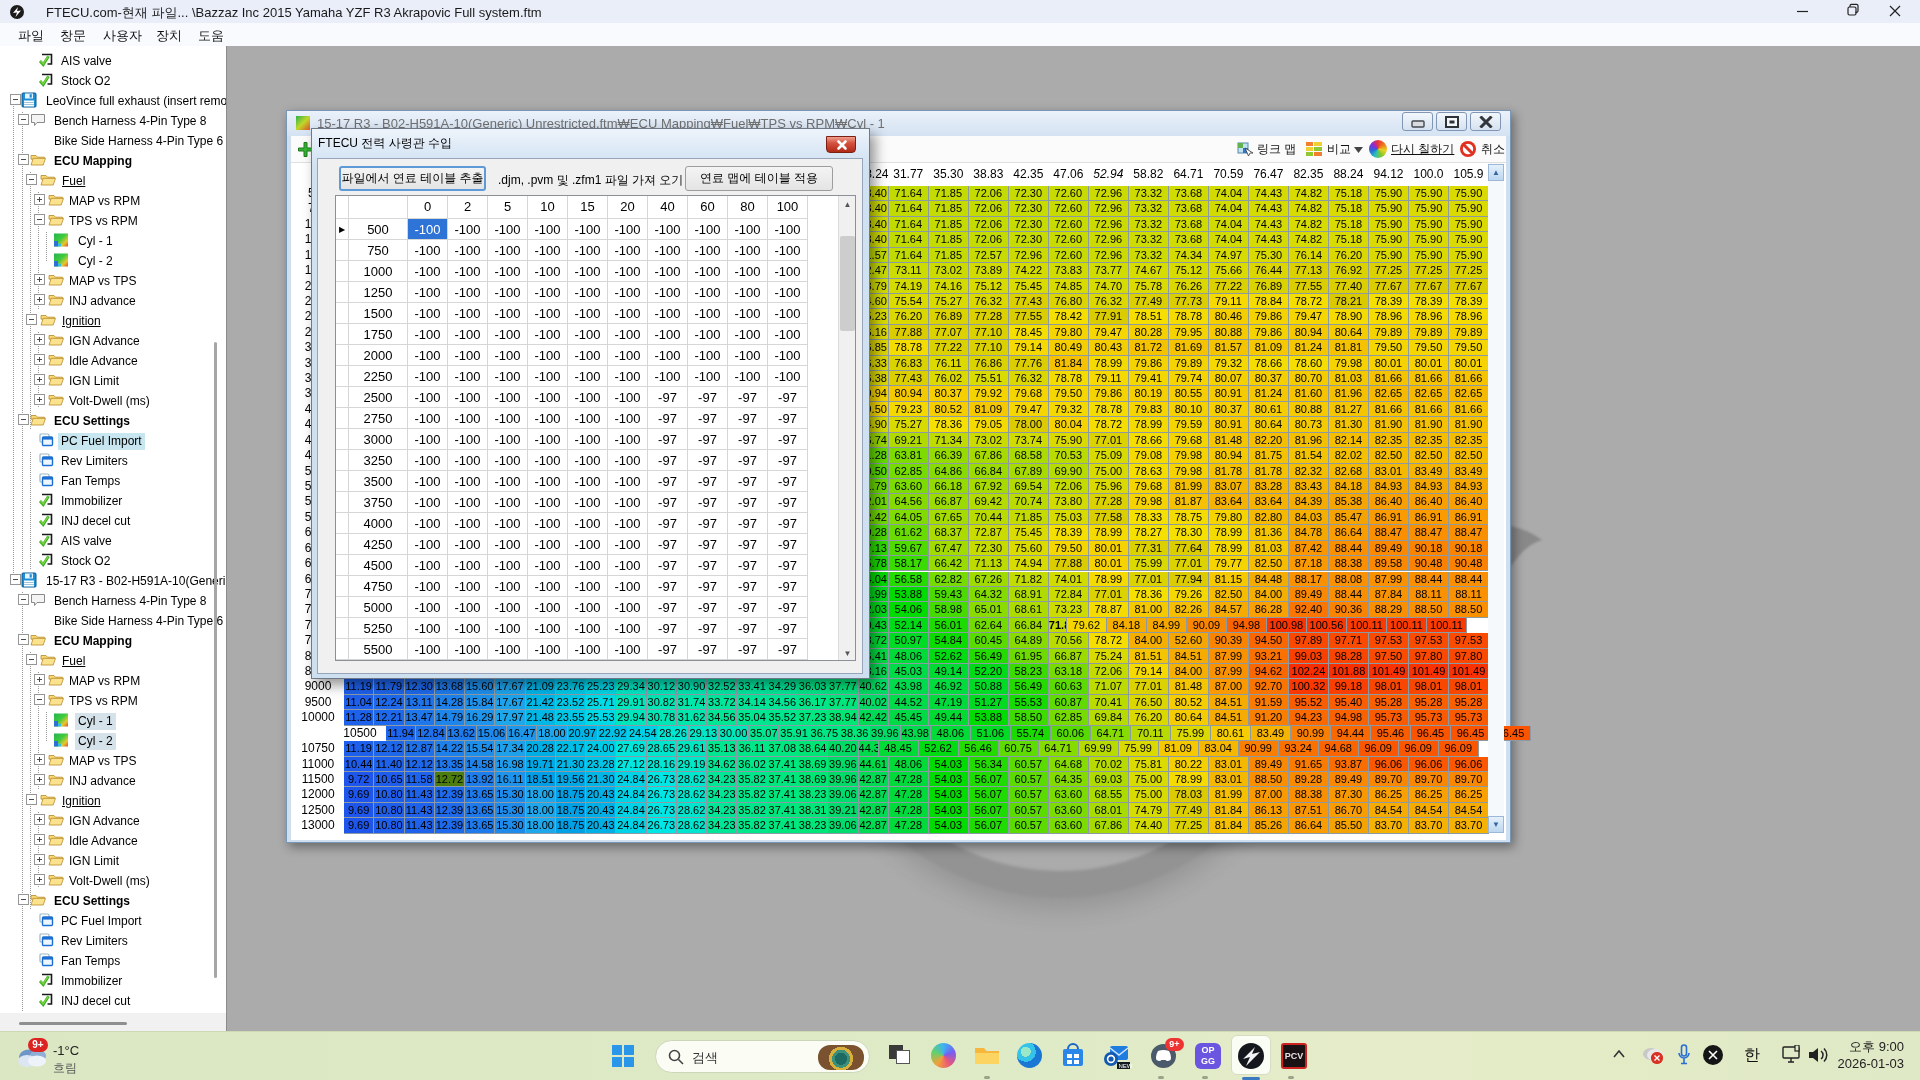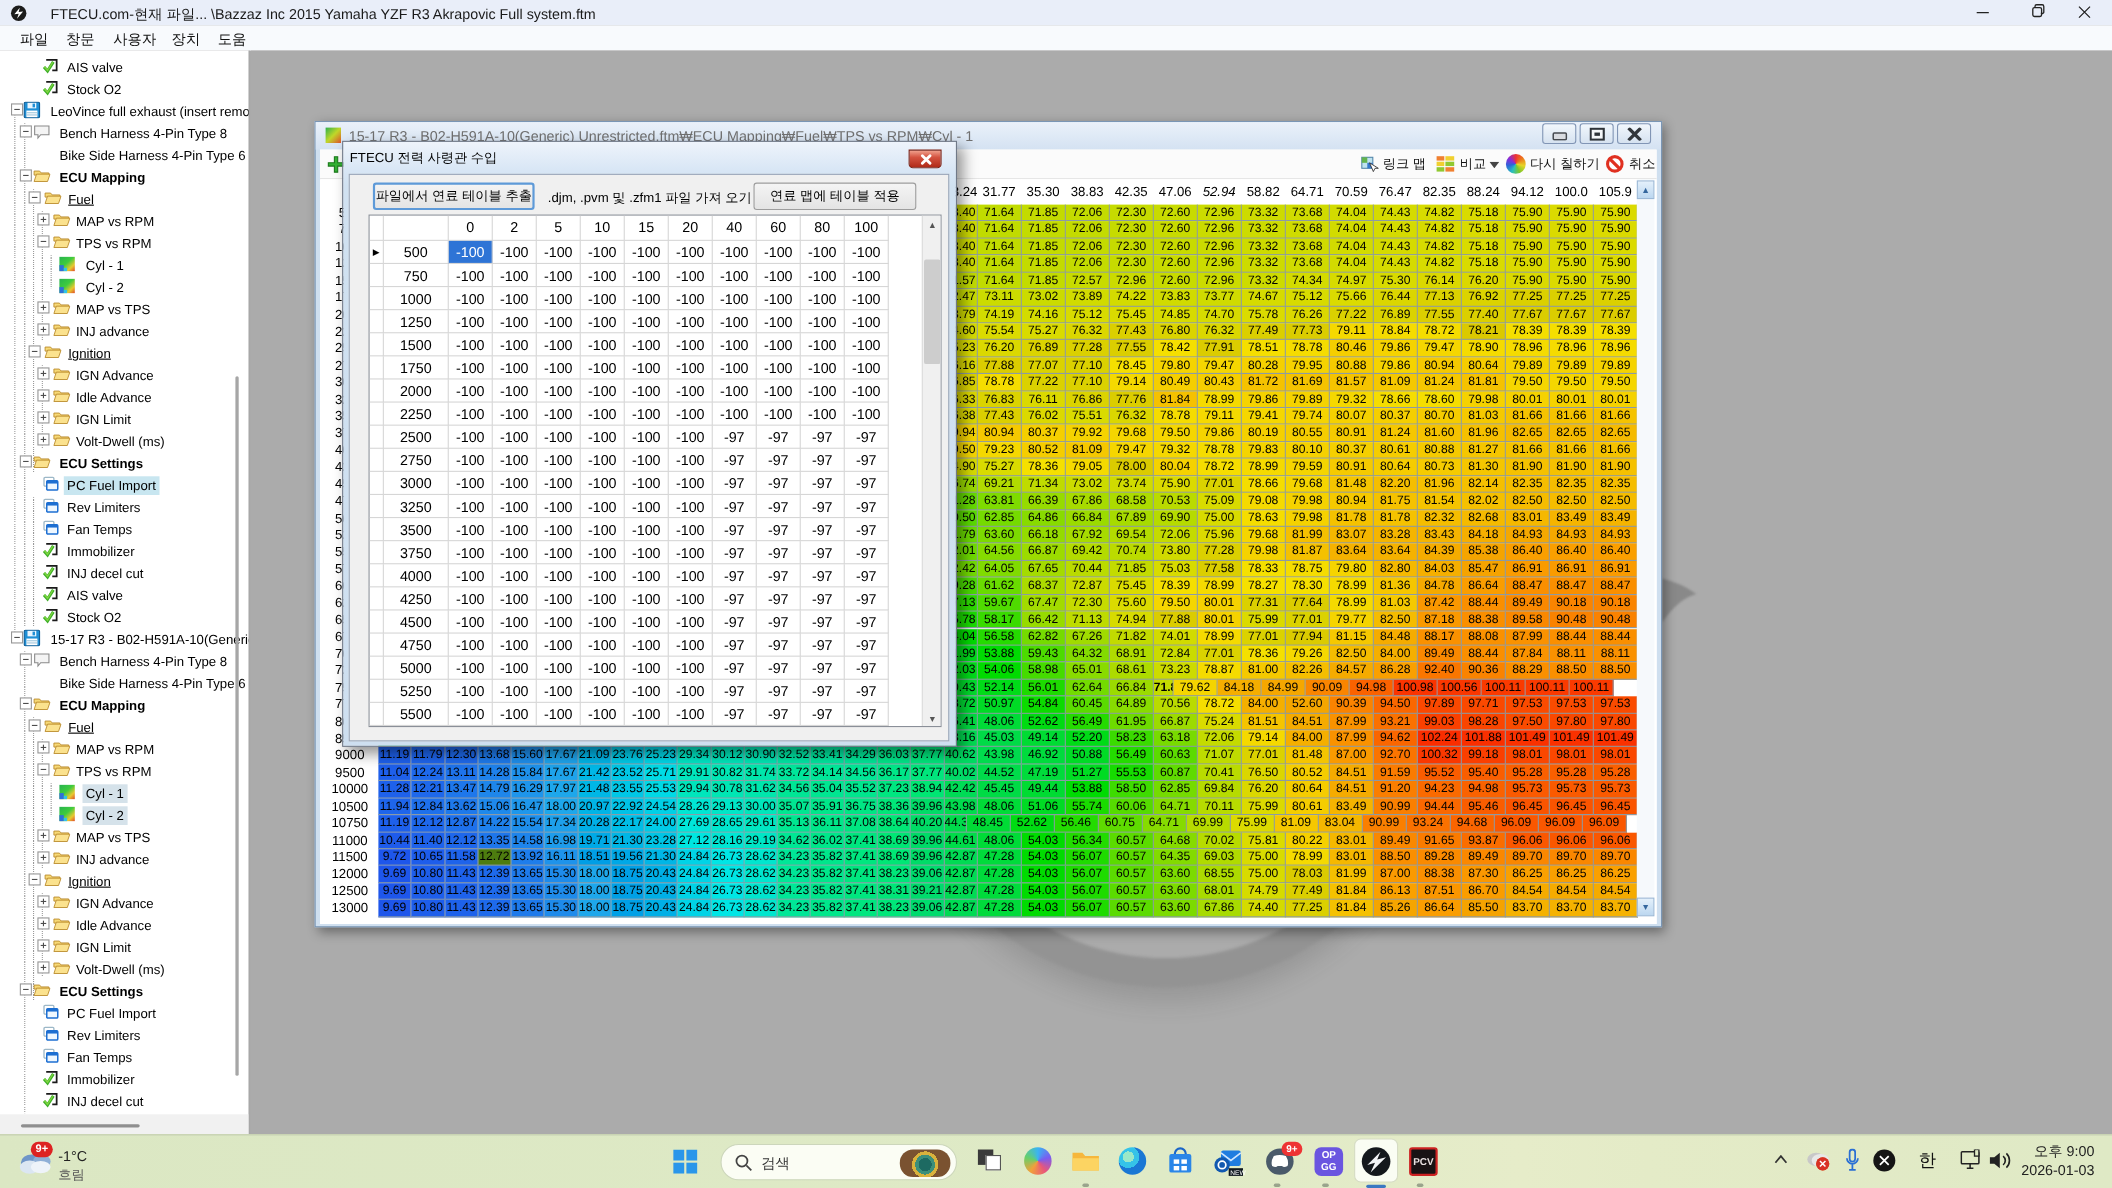--- a/index.html
+++ b/index.html
@@ -615,21 +615,21 @@
               <rect x="1" y="6" width="7" height="4" fill="#f0d030"></rect>
               <rect x="9" y="6" width="8" height="4" fill="#90c830"></rect>
               <rect x="1" y="11" width="7" height="4" fill="#90c830"></rect>
               <rect x="9" y="11" width="8" height="4" fill="#f08030"></rect>
             </svg>
             <div class="tbit" style="left:1036px;">비교</div>
             <svg style="position:absolute;left:1063px;top:11px;" width="9" height="6" viewBox="0 0 9 6">
               <path d="M0 0 h9 l-4.5 6z" fill="#444"></path>
             </svg>
             <div style="position:absolute;left:1078px;top:4px;width:18px;height:18px;border-radius:50%;background:conic-gradient(#e33,#ec7b1c,#e8d426,#7ec82a,#2abfbf,#2a66d8,#8a2ad8,#e33);"></div>
-            <div class="tbit" style="left:1100px;">다시 칠하기</div>
+            <div class="tbit" style="left:1100px;text-decoration:underline;">다시 칠하기</div>
             <svg style="position:absolute;left:1168px;top:4px;" width="18" height="18" viewBox="0 0 18 18">
               <circle cx="9" cy="9" r="8" fill="#e03020"></circle>
               <circle cx="9" cy="9" r="5.2" fill="#fff"></circle>
               <path d="M3.5 3.5 L14.5 14.5" stroke="#e03020" stroke-width="3"></path>
             </svg>
             <div class="tbit" style="left:1190px;">취소</div>
           </div>
           <div id="maparea">
             <div class="mrow mhdr" style="top:0px;height:23px;">
               <div class="mh" style="width:52px;"></div>
@@ -1920,21 +1920,21 @@
               <div class="mc" style="width:40.03px;background:#dbd800;">76.20</div>
               <div class="mc" style="width:40.03px;background:#f5cc00;">80.64</div>
               <div class="mc" style="width:40.03px;background:#f5ab00;">84.51</div>
               <div class="mc" style="width:40.03px;background:#fa7e00;">91.20</div>
               <div class="mc" style="width:40.03px;background:#fa6a00;">94.23</div>
               <div class="mc" style="width:40.03px;background:#fa6200;">94.98</div>
               <div class="mc" style="width:40.03px;background:#fa5a00;">95.73</div>
               <div class="mc" style="width:40.03px;background:#fa5a00;">95.73</div>
               <div class="mc" style="width:40.03px;background:#fa5a00;">95.73</div>
             </div>
-            <div class="mrow" style="top:562.70px;height:15.42px;">
+            <div class="mrow" style="top:562.70px;height:15.42px;padding-left:42px;">
               <div class="mrh" style="width:52px;">10500</div>
               <div class="mc" style="width:30.28px;background:#1e65eb;">11.94</div>
               <div class="mc" style="width:30.28px;background:#1e70eb;">12.84</div>
               <div class="mc" style="width:30.28px;background:#1e79eb;">13.62</div>
               <div class="mc" style="width:30.28px;background:#1e89eb;">15.06</div>
               <div class="mc" style="width:30.28px;background:#1e97eb;">16.47</div>
               <div class="mc" style="width:30.28px;background:#1ea7eb;">18.00</div>
               <div class="mc" style="width:30.28px;background:#00b4e6;">20.97</div>
               <div class="mc" style="width:30.28px;background:#00c2e6;">22.92</div>
               <div class="mc" style="width:30.28px;background:#00d0e6;">24.54</div>

